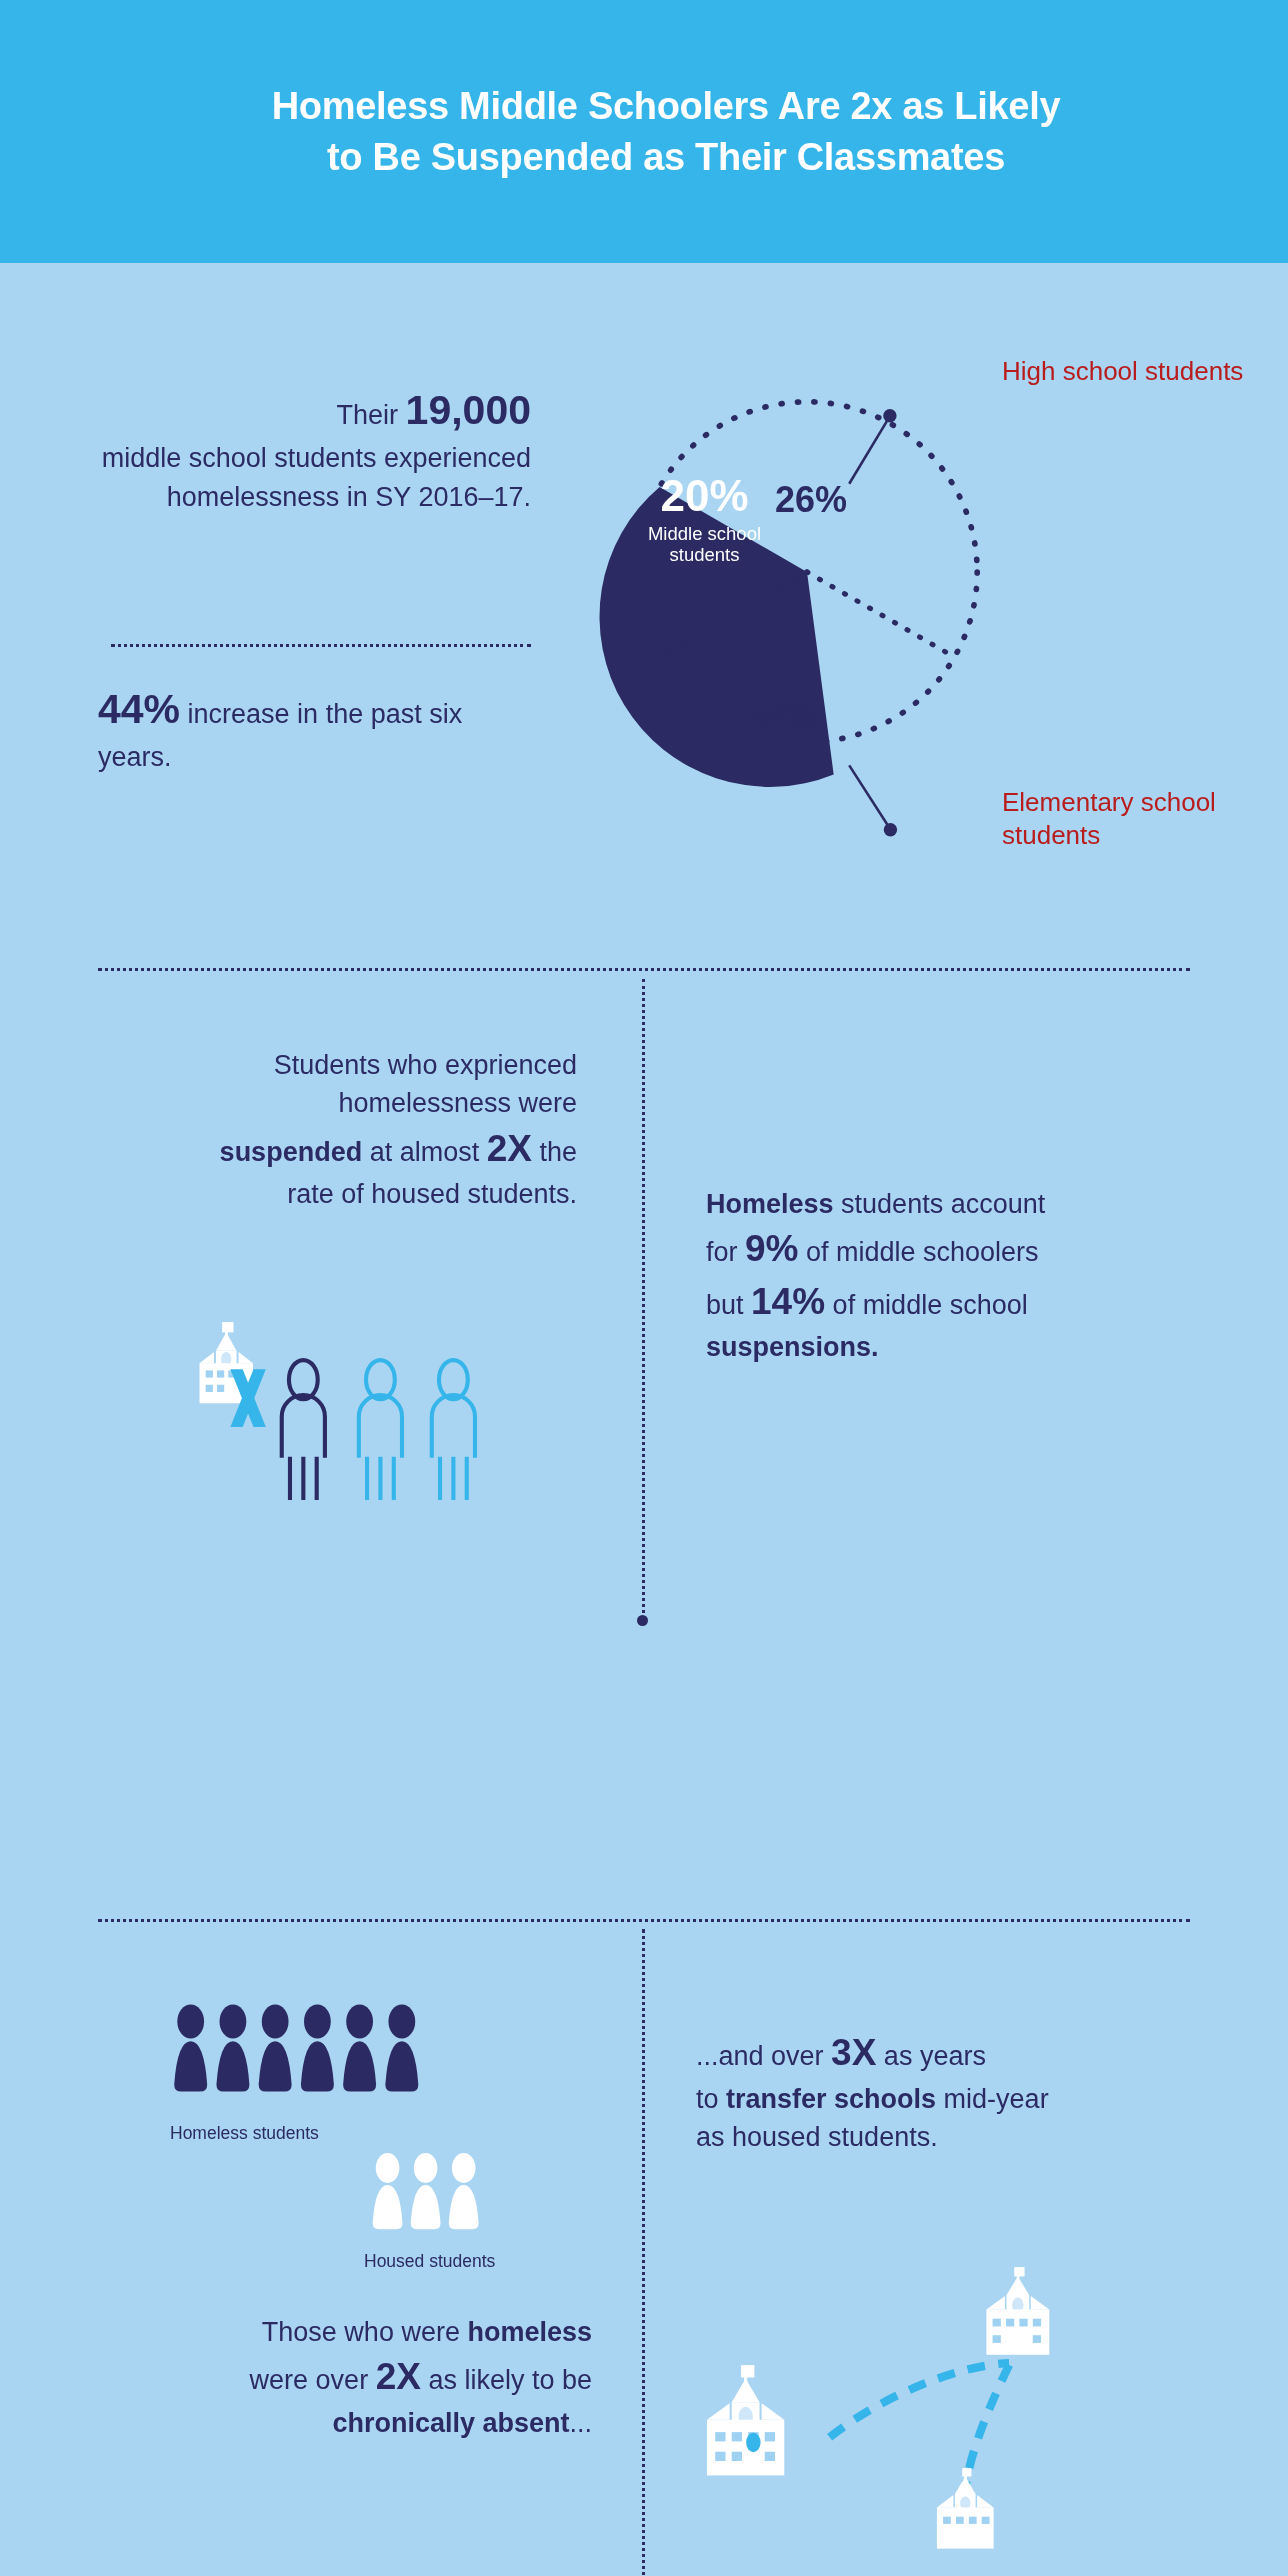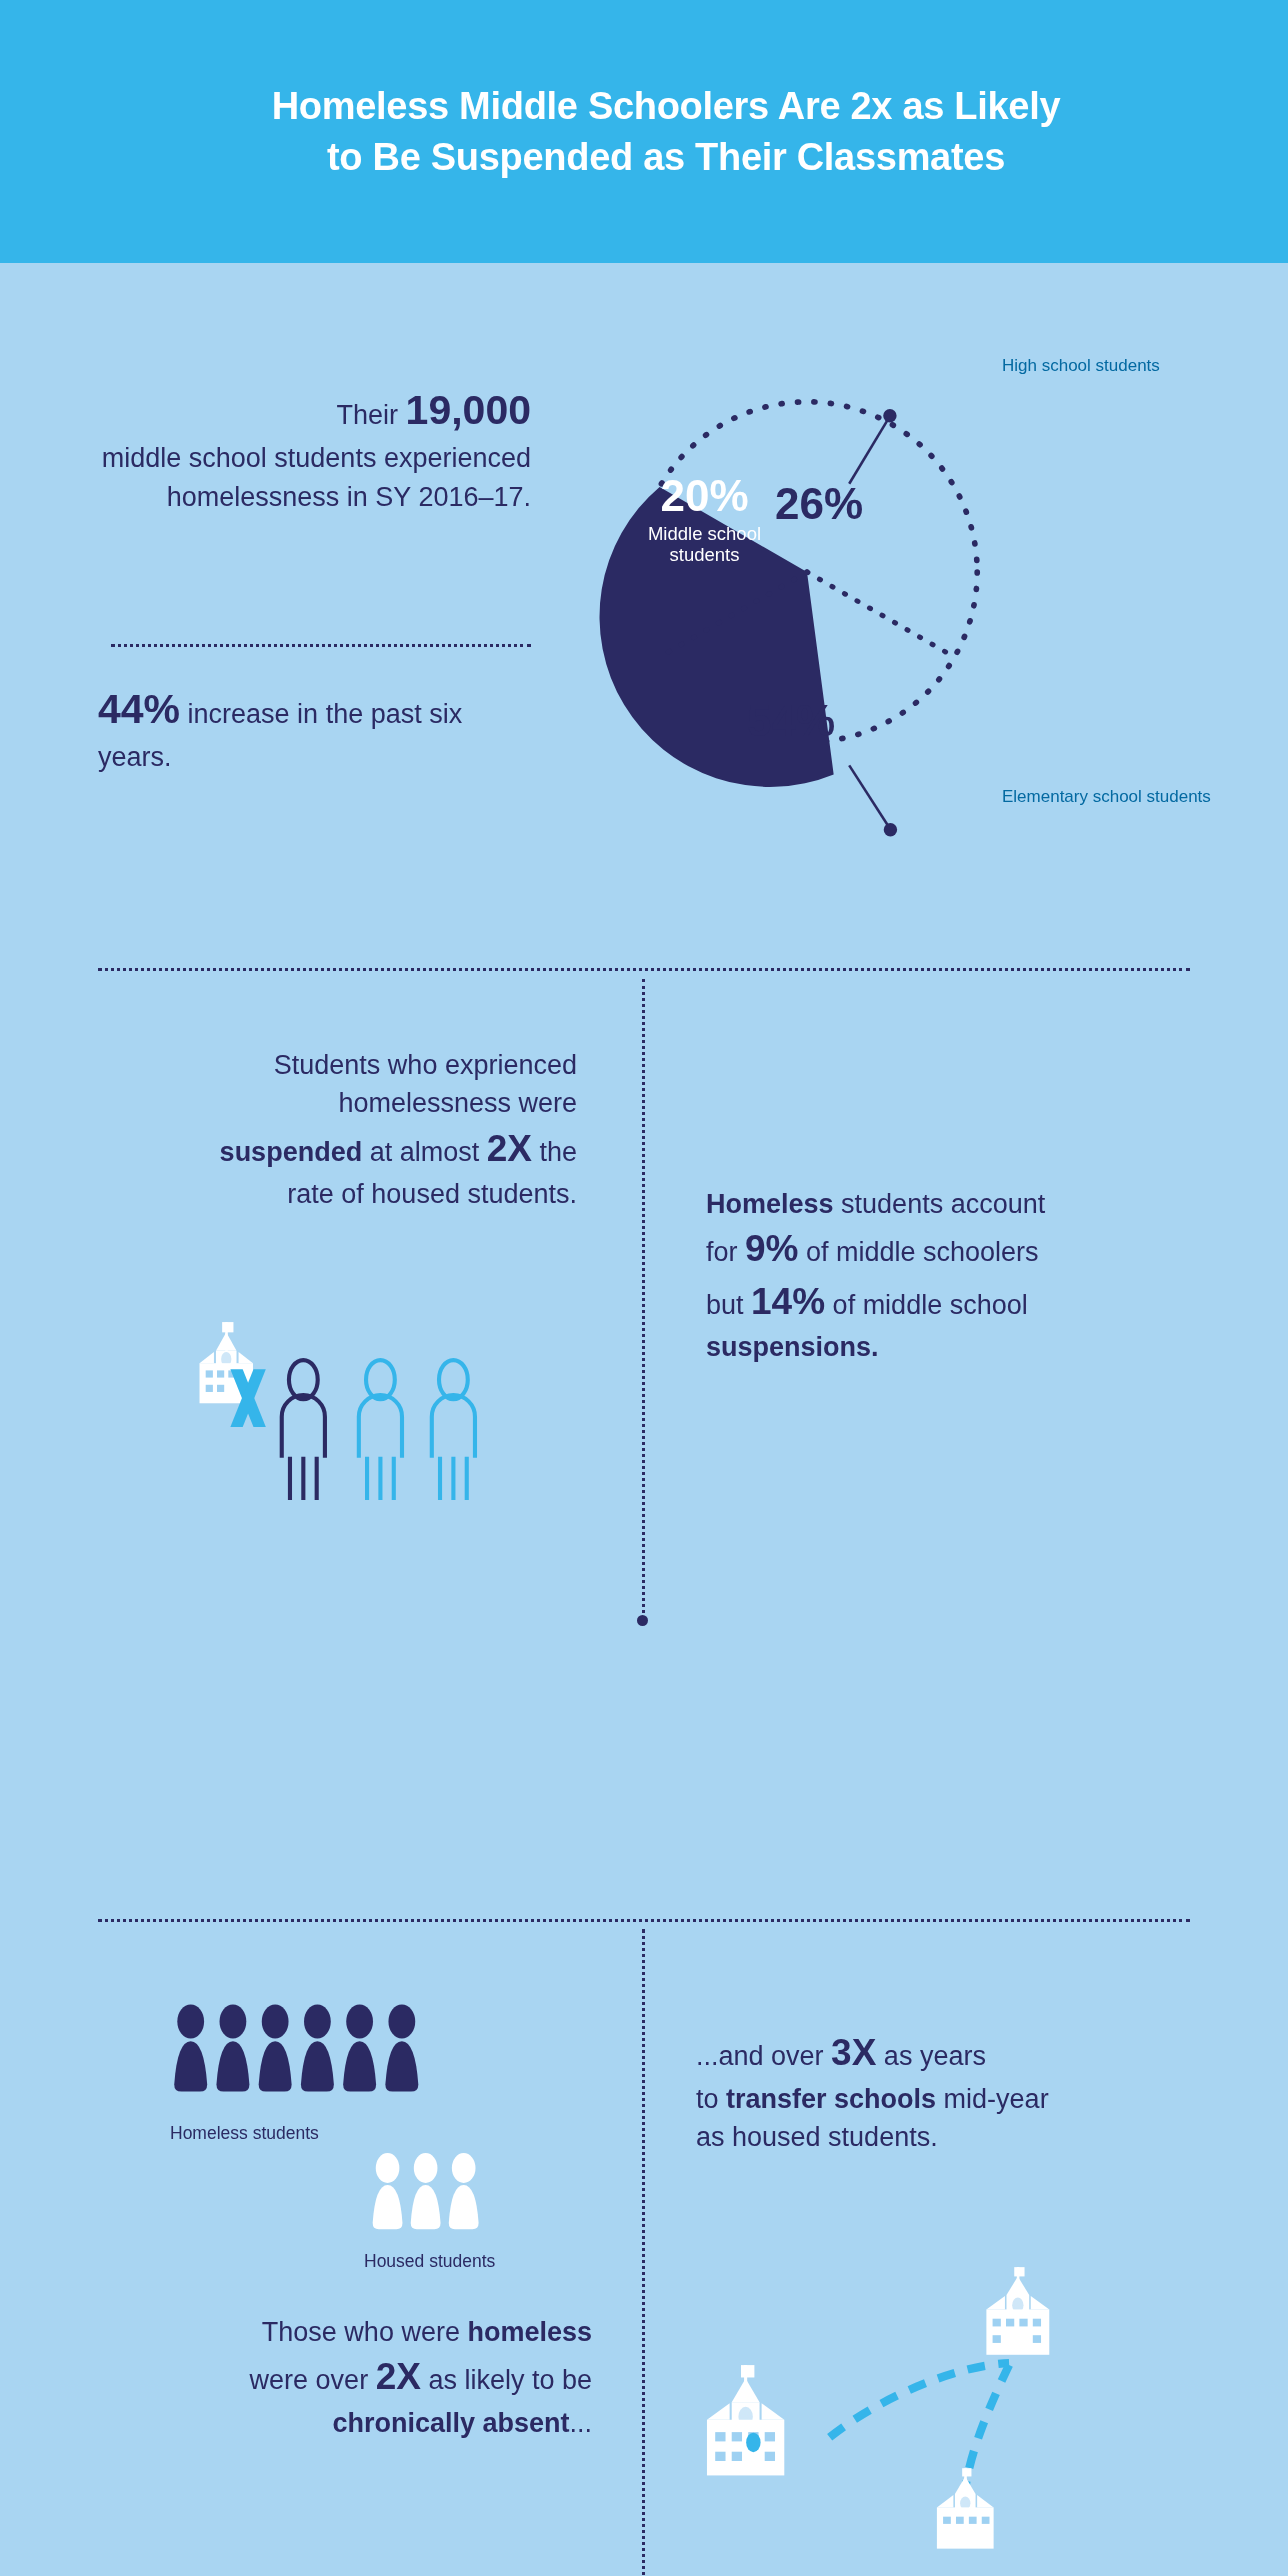--- a/index.html
+++ b/index.html
@@ -50,27 +50,27 @@
 
   .sec1-text2 {
     position: absolute; left: 98px; top: 680px;
     width: 433px; text-align: left;
   }
 
   .pie-wrap { position: absolute; left: 611px; top: 376px; width: 392px; height: 392px; }
 
   .cl {
     position: absolute;
-    color: #0369a1; font-size: 17px; line-height: 1.25;
+    color: #b91c1c; font-size: 26px; line-height: 1.25;
   }
   .cl-high { left: 1002px; top: 355px; }
   .cl-elem { left: 1002px; top: 786px; }
 
   .pie-pct {
-    position: absolute; color: #2b2a63; font-weight: bold; font-size: 44px;
+    position: absolute; color: #2b2a63; font-weight: bold; font-size: 36px;
   }
   .pct26 { left: 775px; top: 479px; }
   .pct54 { left: 747px; top: 696px; }
 
   .pie-in-label {
     position: absolute; color: #ffffff; text-align: center; width: 185px;
   }
   .pie-in-20 { left: 612px; top: 471px; font-size: 44px; font-weight: bold; }
   .pie-in-ms { left: 612px; top: 523px; font-size: 18.5px; line-height: 1.14; }
 

